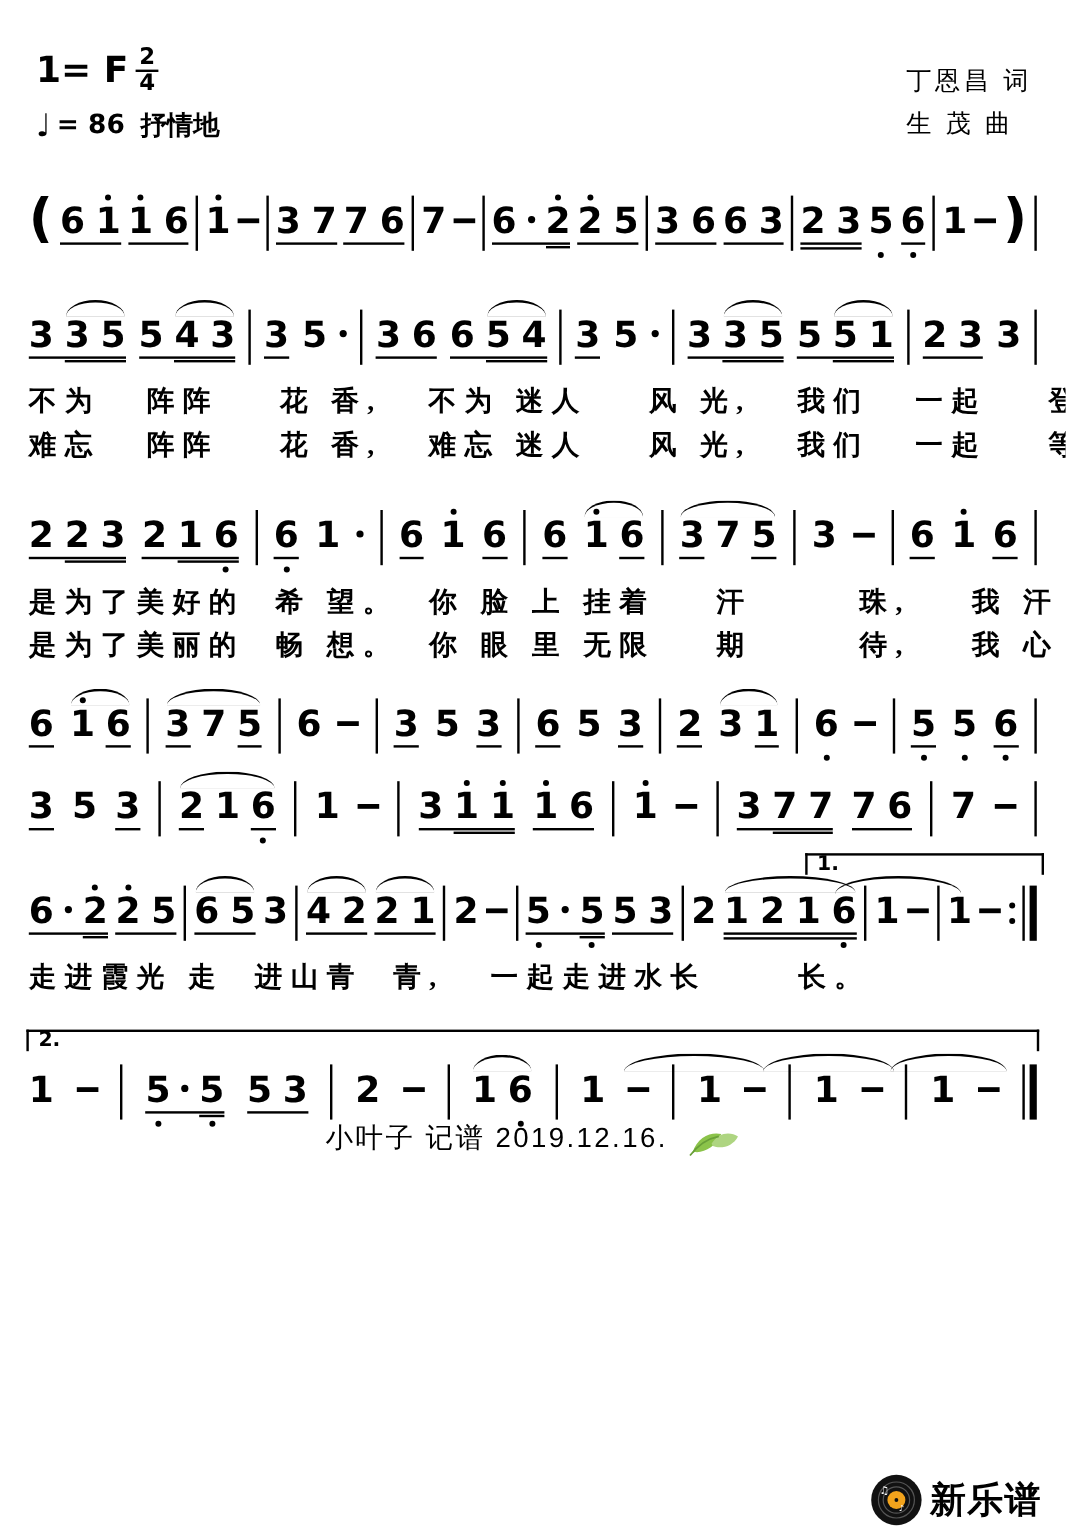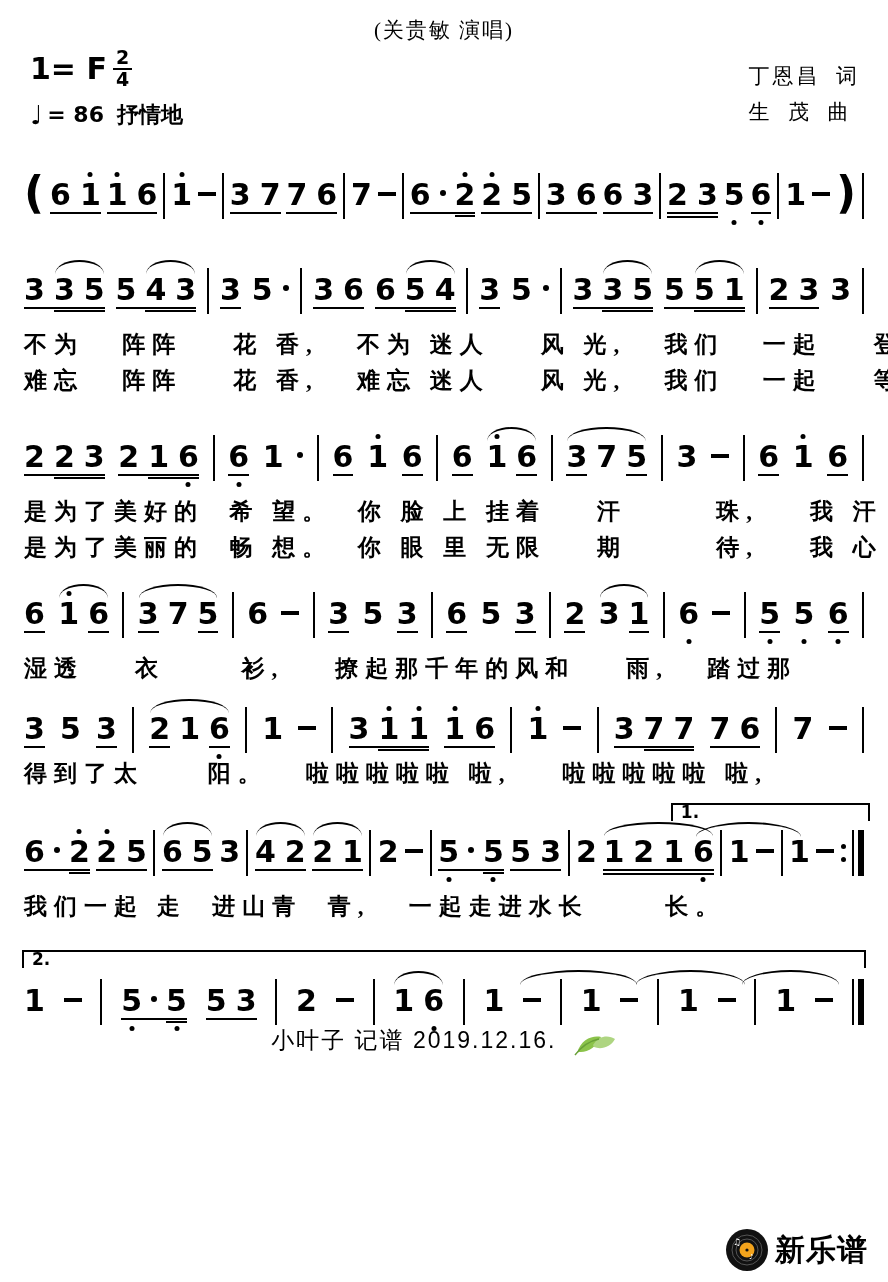--- a/index.html
+++ b/index.html
@@ -15,21 +15,21 @@
          font-family:"Liberation Serif",serif;}
   .keyblock{position:absolute;left:6px;top:32px;font-weight:bold;}
   .keyrow{display:flex;align-items:center;font-size:30px;gap:6px;}
   .frac{display:inline-flex;flex-direction:column;align-items:center;
         font-size:19px;line-height:1.05;}
   .frac .top{border-bottom:2px solid #000;padding:0 3px;}
   .temporow{display:flex;align-items:center;font-size:22px;margin-top:10px;gap:5px;}
   .temporow .notesym{font-size:26px;}
   .temporow .expr{font-family:"Liberation Serif",serif;font-size:22px;margin-left:8px;}
   .credits{position:absolute;right:4px;top:44px;text-align:left;font-size:21px;
-           line-height:36px;font-family:Liberation Mono, monospace;letter-spacing:3px;}
+           line-height:36px;font-family:Liberation Sans, sans-serif;letter-spacing:3px;}
 
   
   .mline{display:flex;justify-content:space-between;align-items:flex-start;
          position:relative;font-size:30px;line-height:1;font-weight:bold;}
   .note{position:relative;display:inline-block;}
   .gl{font-weight:bold;font-style:normal;}
   .hd,.ld{position:absolute;left:50%;transform:translateX(-50%);
           width:5px;height:5px;border-radius:50%;background:#000;}
   .hd{bottom:calc(100% + 3px);}
   .ld{top:calc(100% + 10px);}
@@ -77,21 +77,20 @@
   .brand{position:absolute;right:20px;bottom:10px;display:flex;align-items:center;gap:6px;}
   .brand .btxt{font-size:30px;font-weight:bold;letter-spacing:1px;
           font-family:Liberation Serif, serif;}
 </style>
 </head>
 <body>
 
 <div class="sheet">
 
   <div class="hdr">
-    <div class="subtitle">(关贵敏 演唱)</div>
     <div class="keyblock">
       <div class="keyrow">
         <span>1= F</span>
         <span class="frac">
           <span class="top">2</span>
           <span>4</span>
         </span>
       </div>
       <div class="temporow">
         <span class="notesym">♩</span>
@@ -393,21 +392,20 @@
         <div class="bl"></div>
         <span class="ul">
           <span class="note"><b class="gl">5</b><i class="ld"></i></span>
         </span>
         <span class="note"><b class="gl">5</b><i class="ld"></i></span>
         <span class="ul">
           <span class="note"><b class="gl">6</b><i class="ld"></i></span>
         </span>
         <div class="bl"></div>
       </div>
-    <div class="lyr first">湿透    衣      衫,    撩起那千年的风和    雨,   踏过那</div>
   </div>
 
   <div id="blk4">
     <div class="mline">
         <span class="ul">
           <span class="note"><b class="gl">3</b></span>
         </span>
         <span class="note"><b class="gl">5</b></span>
         <span class="ul">
           <span class="note"><b class="gl">3</b></span>
@@ -458,21 +456,20 @@
           <span class="grp">
             <span class="note"><b class="gl">7</b></span>
             <span class="note"><b class="gl">6</b></span>
           </span>
         </span>
         <div class="bl"></div>
         <span class="note"><b class="gl">7</b></span>
         <div class="dash"></div>
         <div class="bl"></div>
       </div>
-    <div class="lyr">得到了太     阳。   啦啦啦啦啦 啦,    啦啦啦啦啦 啦,</div>
   </div>
 
   <div id="blk5">
     <div class="mline">
       <div class="volta" style="left:77%;right:-6px;top:-34px;"><span>1.</span></div>
       <div class="tie" style="left:80%;width:12.5%;top:-15px;"></div>
     <span class="ul">
           <span class="grp">
             <span class="note"><b class="gl">6</b></span>
             <div class="adot"></div>
@@ -543,21 +540,21 @@
         <div class="dash"></div>
         <div class="rpt">
           <span class="coldots">
             <i></i>
             <i></i>
           </span>
           <i class="thin"></i>
           <i class="thick"></i>
         </div>
       </div>
-    <div class="lyr first">我们一起 走  进山青  青,   一起走进水长      长。</div>
+    <div class="lyr first">走进霞光 走  进山青  青,   一起走进水长      长。</div>
   </div>
 
   <div id="blk6">
     <div class="mline">
       <div class="volta" style="left:-2px;right:-2px;top:-36px;"><span>2.</span></div>
       <div class="tie" style="left:59%;width:14%;top:-16px;"></div>
       <div class="tie" style="left:72.8%;width:13%;top:-16px;"></div>
       <div class="tie" style="left:85.5%;width:11.5%;top:-16px;"></div>
     <span class="note"><b class="gl">1</b></span>
         <div class="dash"></div>

